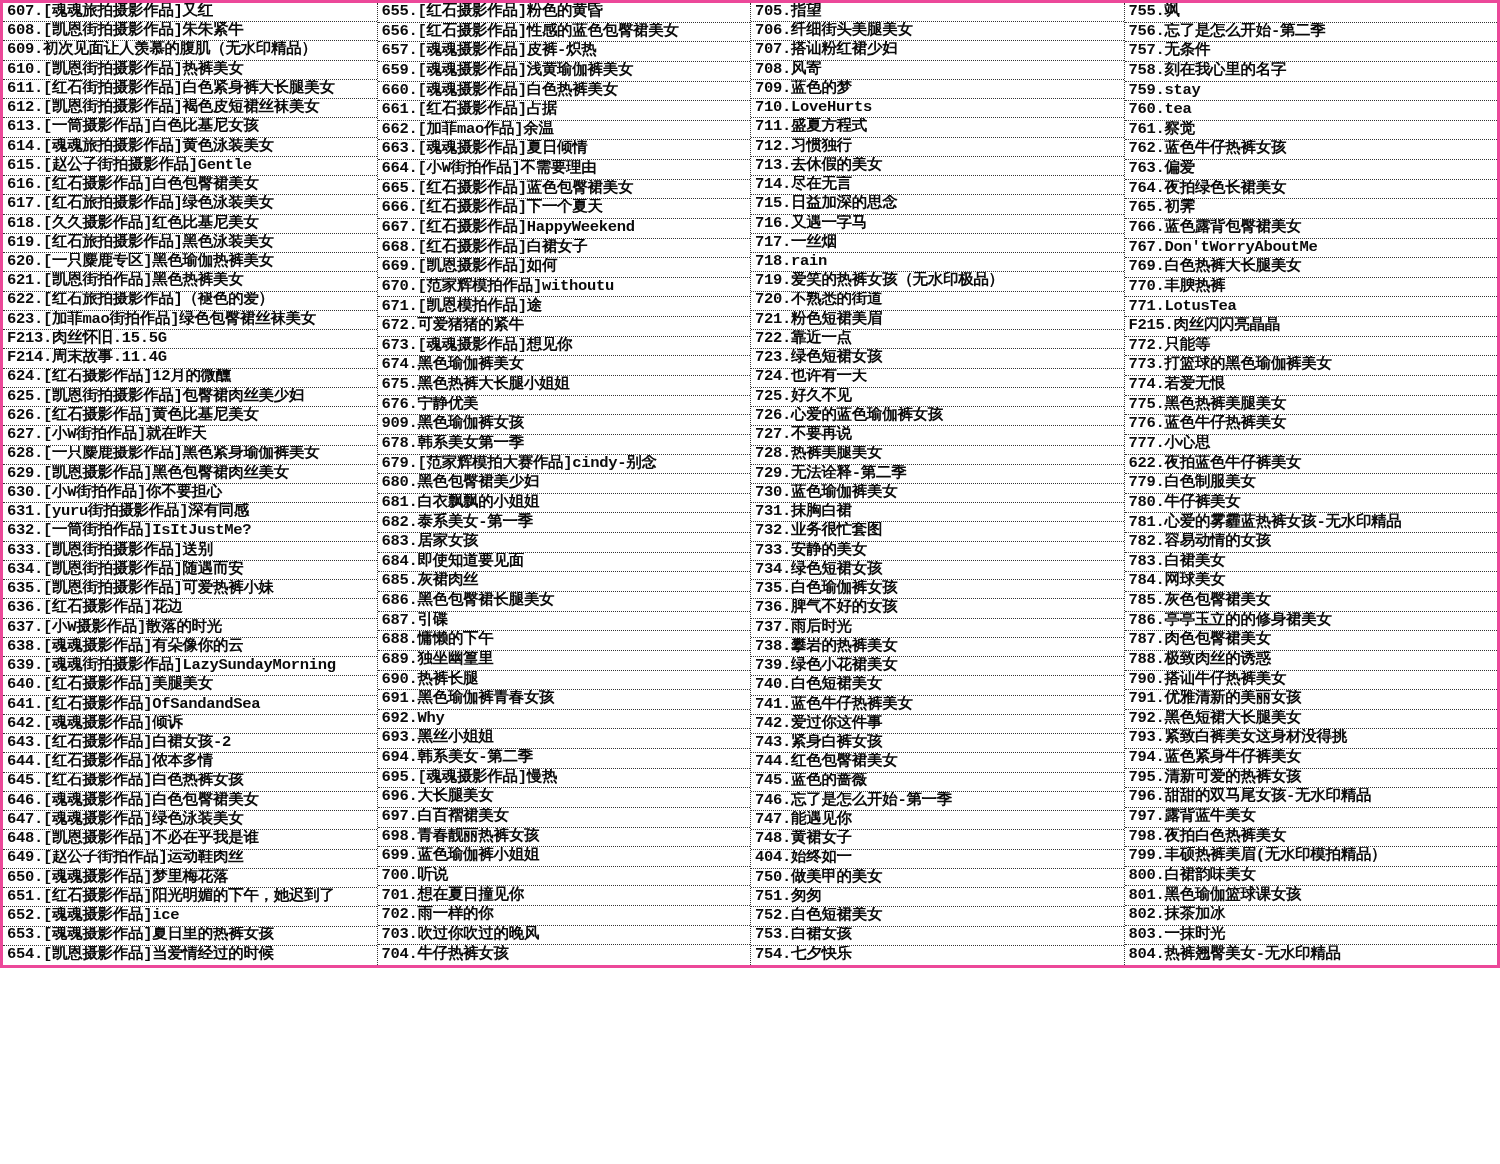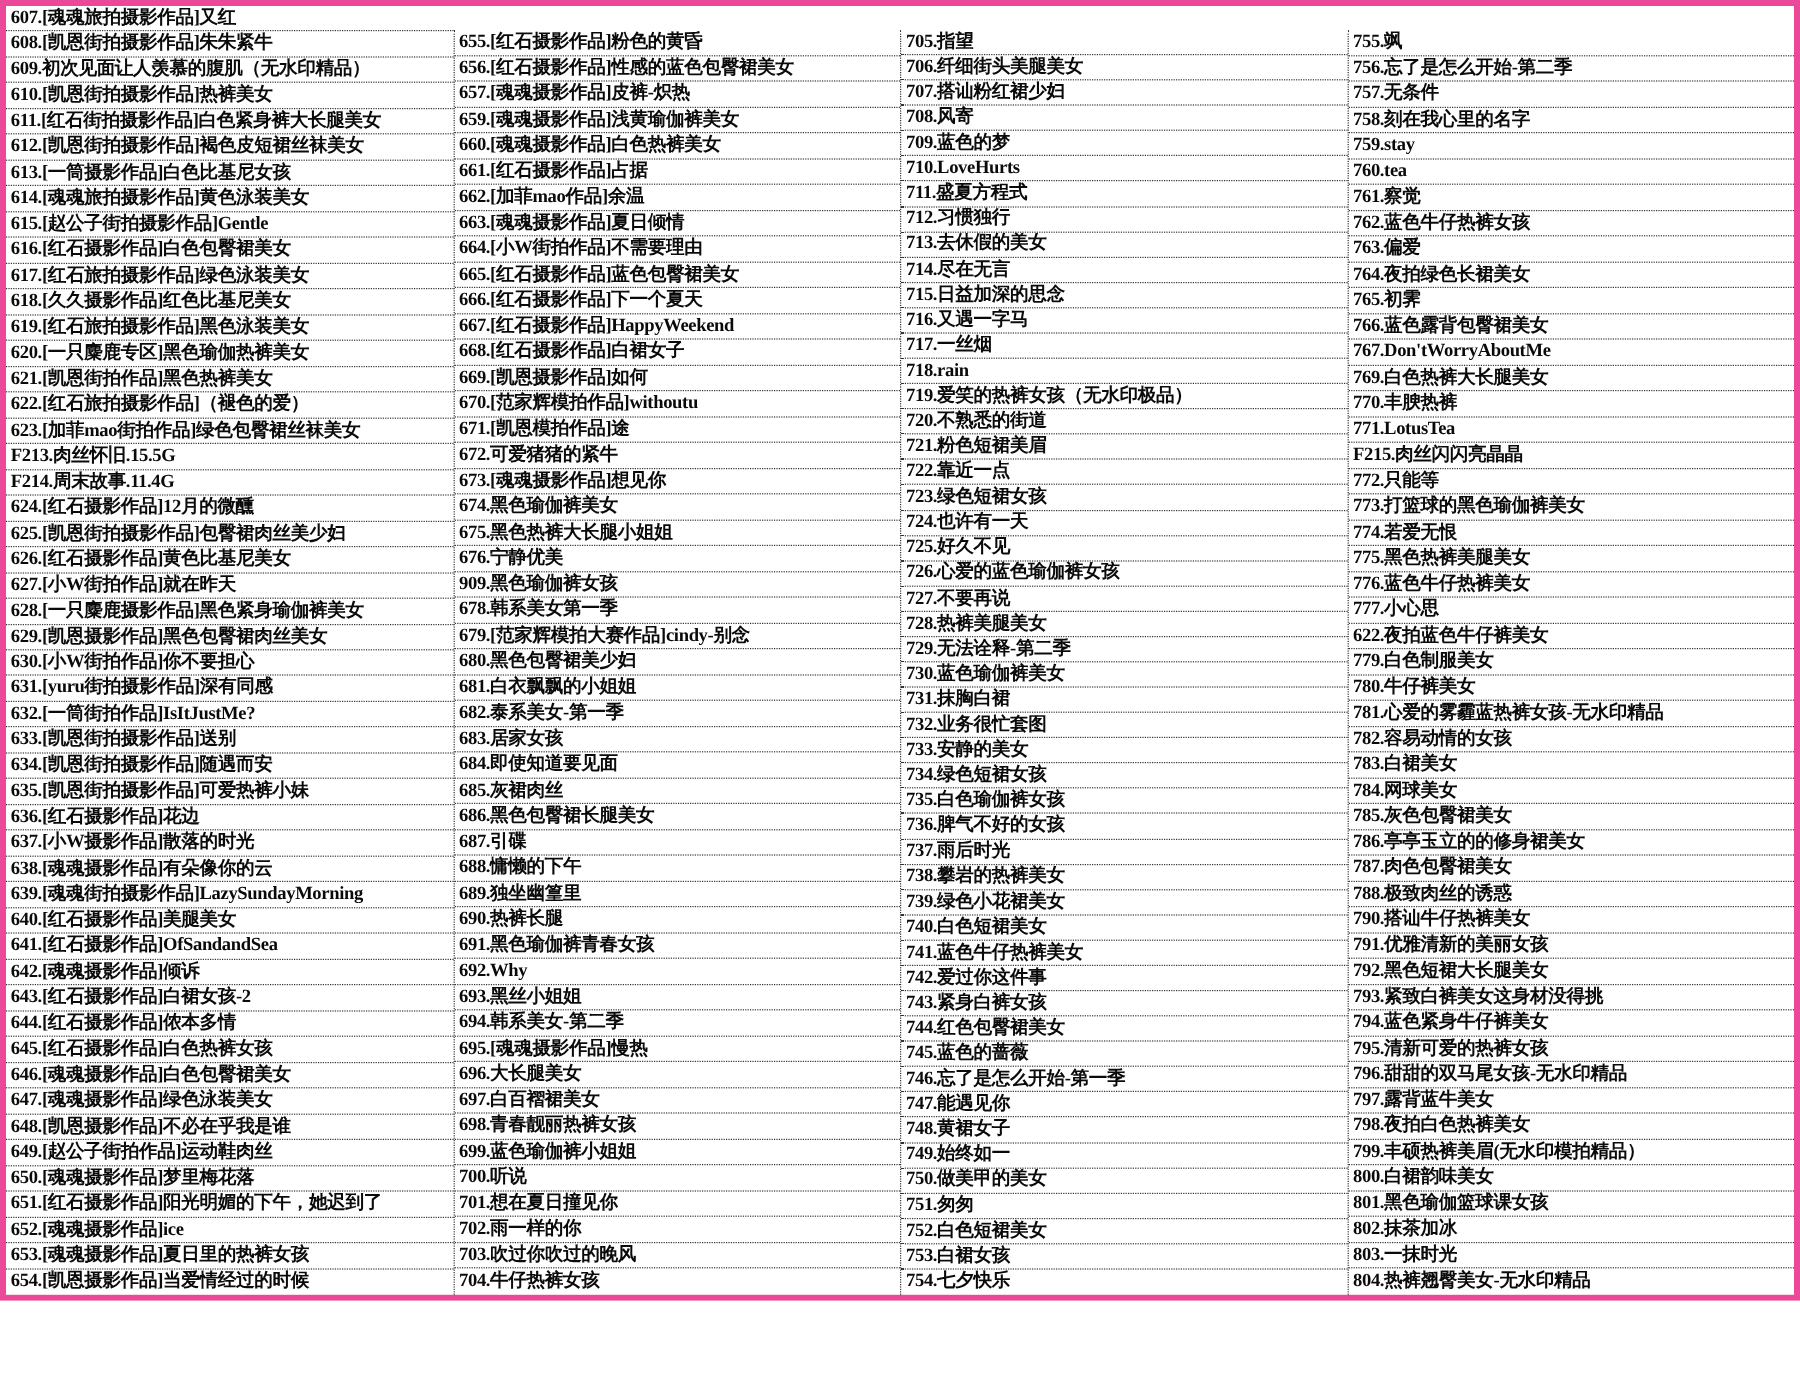--- a/index.html
+++ b/index.html
@@ -2,36 +2,35 @@
 <html><head>
 <meta charset="utf-8">
 <style>
   html, body {
     margin: 0;
     padding: 0;
     background: #ffffff;
   }
   .album-table {
     width: 1500px;
-    height: 1084px;
+    height: 968px;
     box-sizing: border-box;
-    border: 5px solid #ec4899;
+    border: 3px solid #ec4899;
     display: grid;
     grid-template-columns: repeat(4, 1fr);
     background: #ffffff;
-    font-family: Liberation Serif, serif;
+    font-family: Liberation Mono, monospace;
   }
   .col {
     display: grid;
     grid-auto-rows: 1fr;
     min-width: 0;
   }
   .col + .col {
     border-left: 1px dotted #333333;
-    margin-top: 20px;
   }
   .cell {
     box-sizing: border-box;
     border-bottom: 1px dotted #333333;
     display: flex;
     align-items: center;
     padding: 0 2px 1px 4px;
     font-size: 15.5px;
     font-weight: 700;
     color: #0a0a0a;
@@ -189,21 +188,21 @@
       <div class="cell">739.绿色小花裙美女</div>
       <div class="cell">740.白色短裙美女</div>
       <div class="cell">741.蓝色牛仔热裤美女</div>
       <div class="cell">742.爱过你这件事</div>
       <div class="cell">743.紧身白裤女孩</div>
       <div class="cell">744.红色包臀裙美女</div>
       <div class="cell">745.蓝色的蔷薇</div>
       <div class="cell">746.忘了是怎么开始-第一季</div>
       <div class="cell">747.能遇见你</div>
       <div class="cell">748.黄裙女子</div>
-      <div class="cell">749.始终如一</div>
+      <div class="cell">404.始终如一</div>
       <div class="cell">750.做美甲的美女</div>
       <div class="cell">751.匆匆</div>
       <div class="cell">752.白色短裙美女</div>
       <div class="cell">753.白裙女孩</div>
       <div class="cell">754.七夕快乐</div>
     </div>
   <div class="col">
       <div class="cell">755.飒</div>
       <div class="cell">756.忘了是怎么开始-第二季</div>
       <div class="cell">757.无条件</div>

